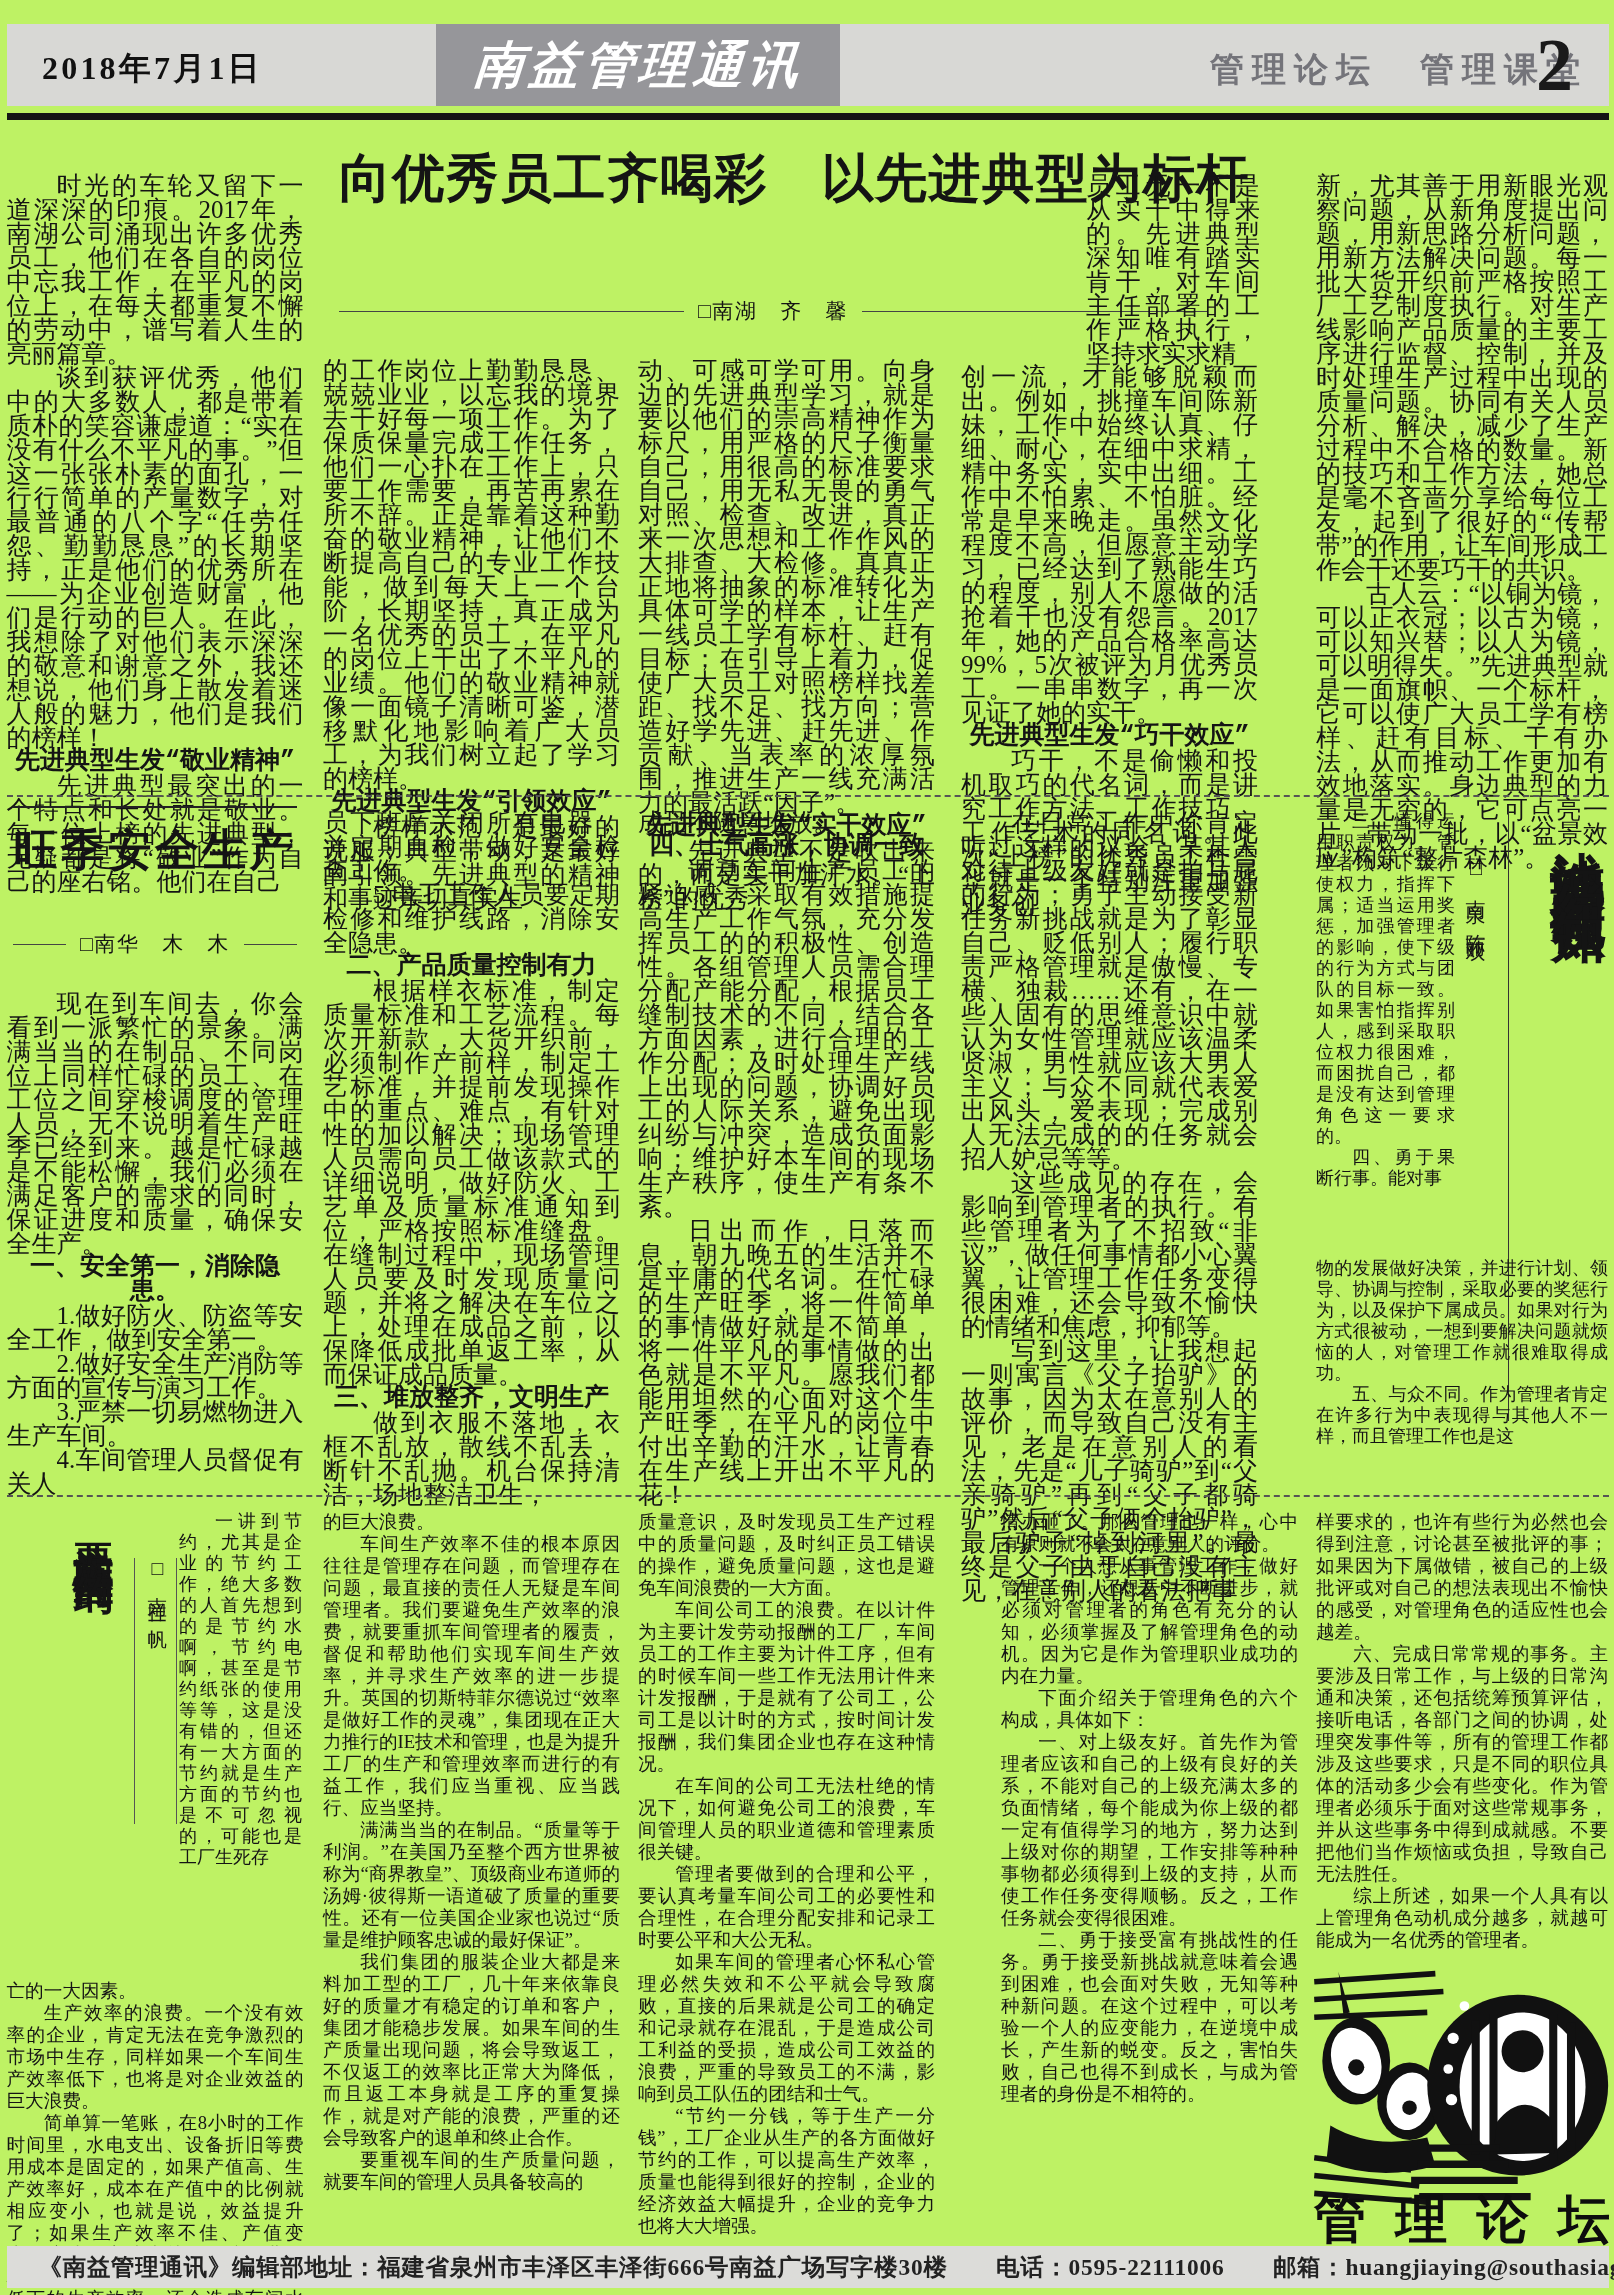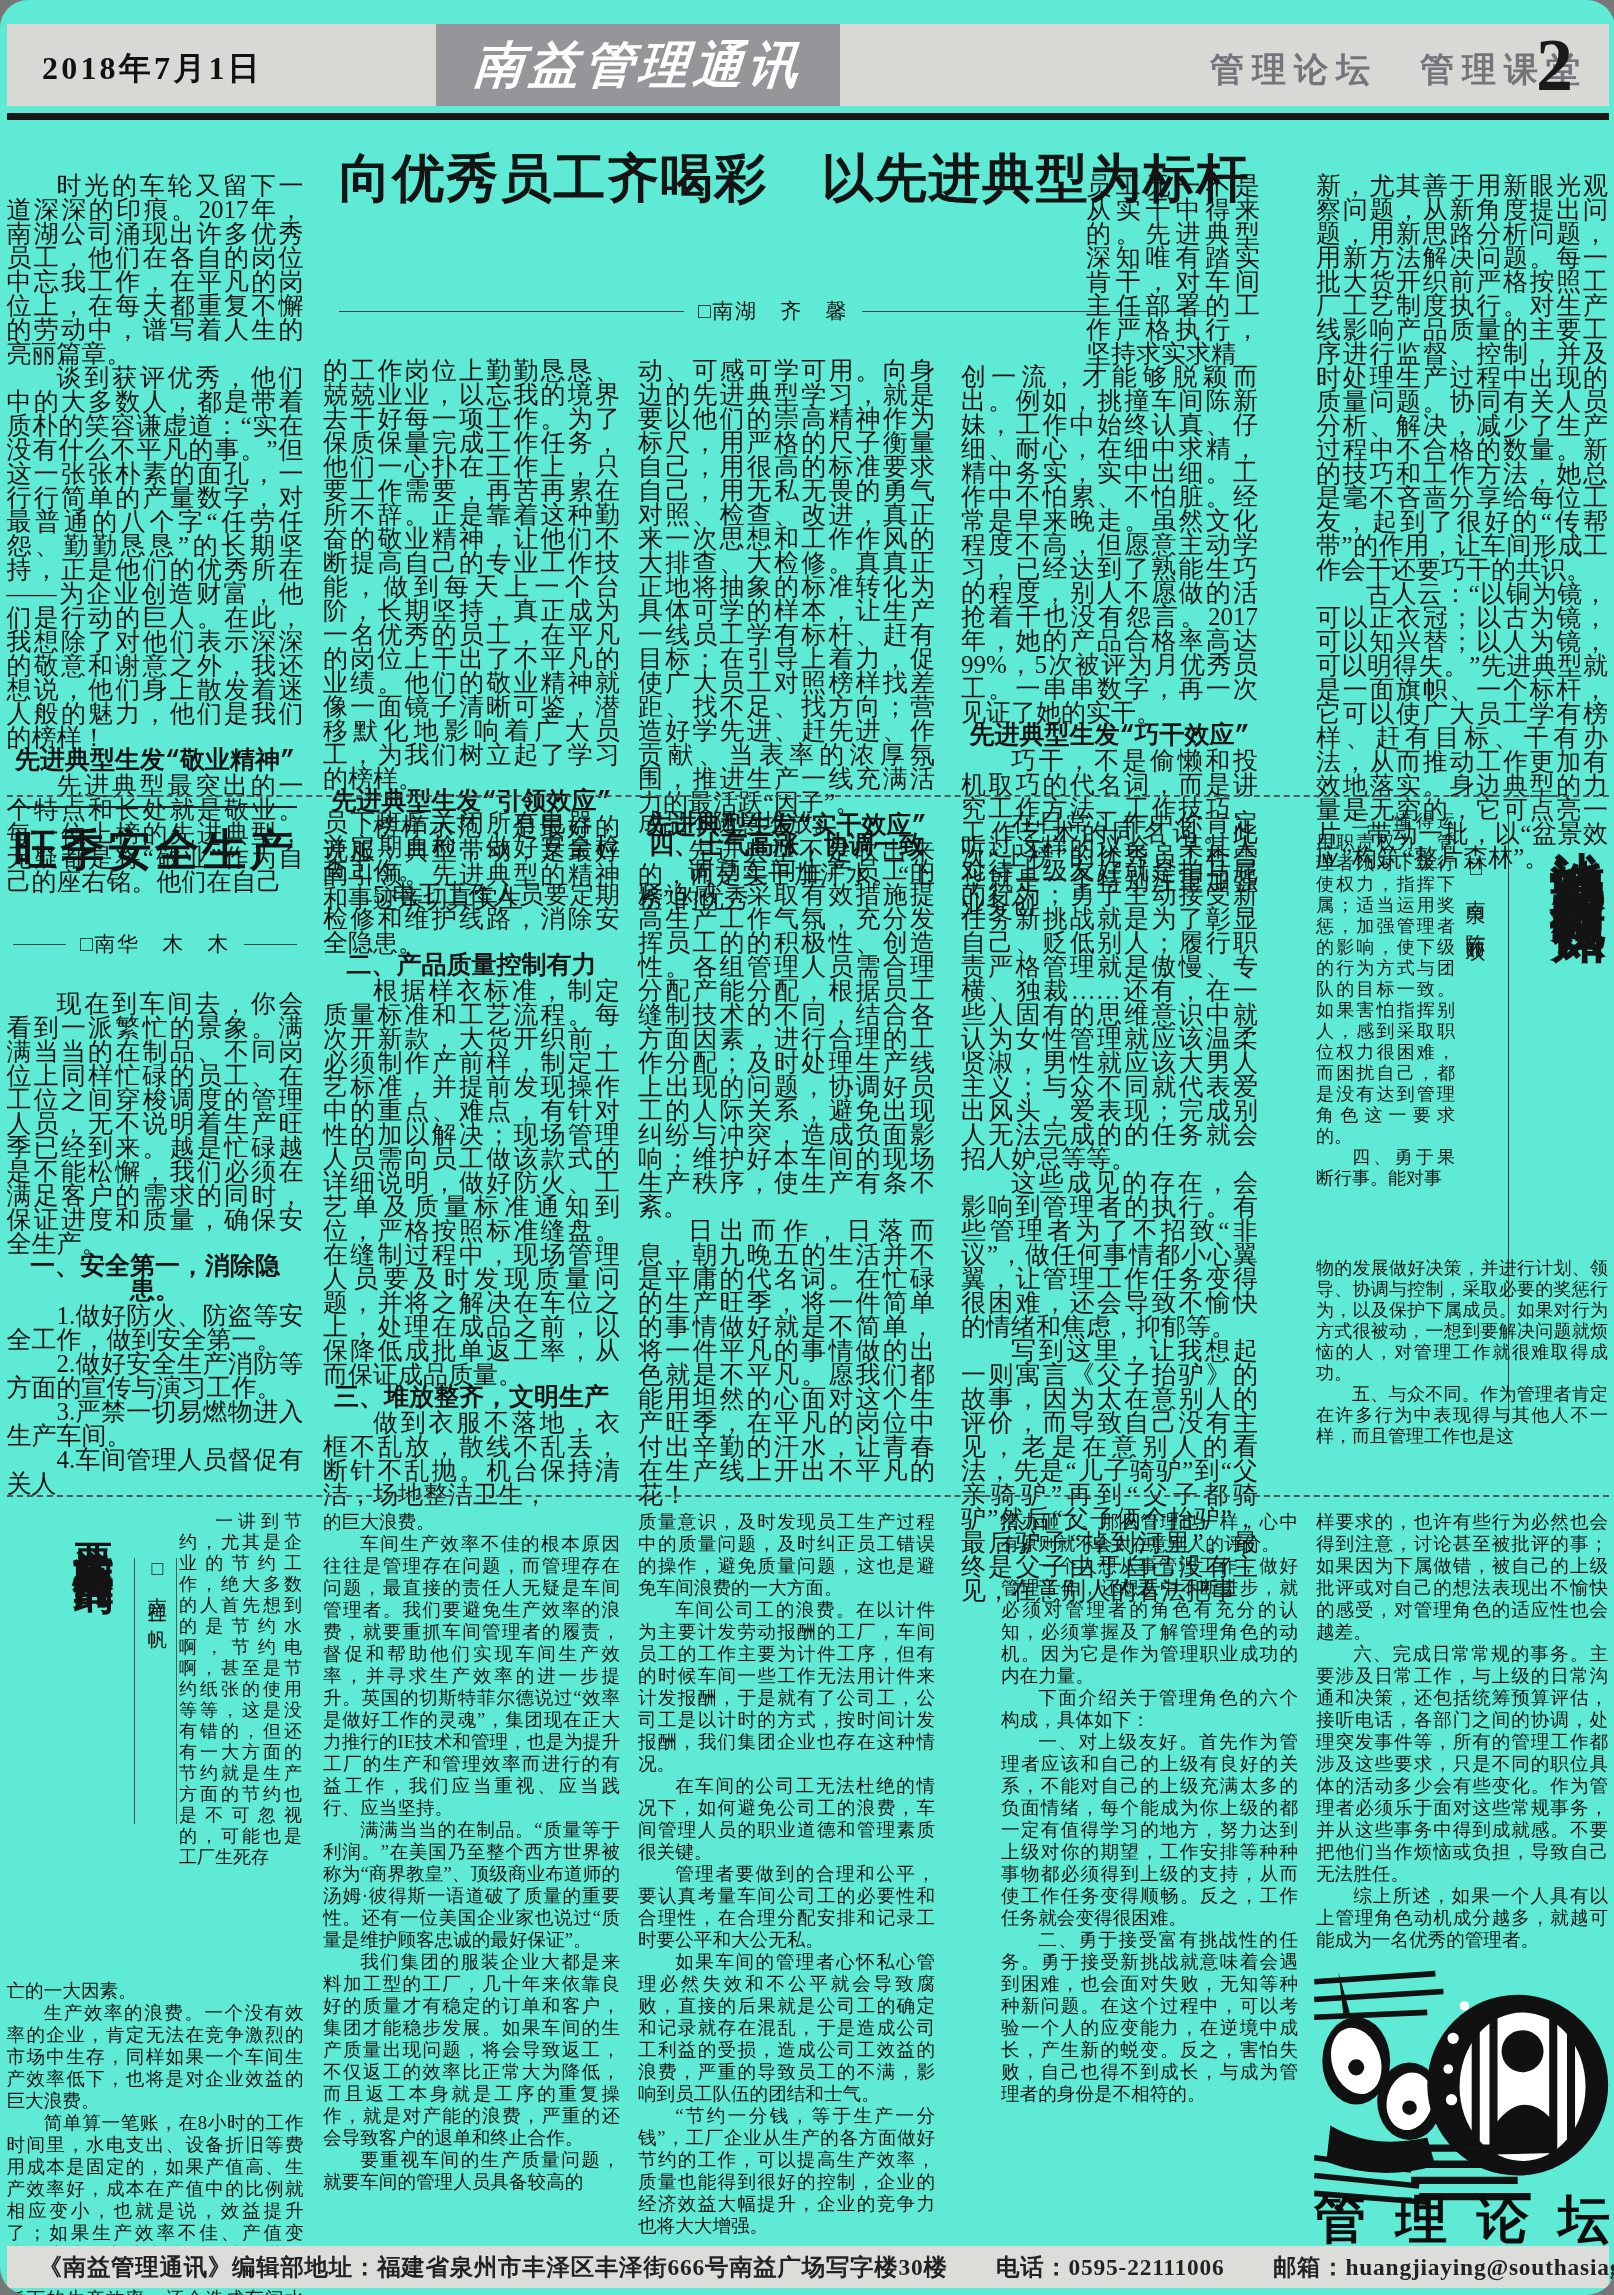--- a/index.html
+++ b/index.html
@@ -1,17 +1,17 @@
 <!DOCTYPE html>
 <html style="font-size:13px"><head>
 <meta charset="utf-8">
 <style>
   html,body{margin:0;padding:0;background:#777;}
-  #page{position:relative;width:1615px;height:2295px;background:#5eead4;margin:0 auto;
-        font-family:"Liberation Serif","DejaVu Serif",serif;color:#141414;overflow:hidden;border-radius:28px;}
+  #page{position:relative;width:1615px;height:2295px;background:#bef264;margin:0 auto;
+        font-family:"Liberation Serif","DejaVu Serif",serif;color:#141414;overflow:hidden;}
   
   .hdr-bar{position:absolute;left:6.5px;top:24px;width:1602px;height:82px;background:#d8d8d5;}
   .hdr-date{position:absolute;left:42px;top:47px;font-size:32px;font-weight:bold;letter-spacing:3.2px;color:#111;}
   .masthead-box{position:absolute;left:436px;top:24px;width:404px;height:82px;background:#96969a;
                 display:flex;align-items:center;justify-content:center;}
   .masthead{font-size:50px;font-weight:bold;color:#fff;font-style:italic;letter-spacing:4.8px;
             font-family:"DejaVu Serif","Liberation Serif",serif;transform:skewX(-4deg);}
   .hdr-sec{position:absolute;left:1210px;top:47px;font-size:34px;font-weight:bold;color:#74747a;letter-spacing:8px;}
   .hdr-page{position:absolute;left:1536px;top:22.6px;font-size:74px;font-weight:bold;color:#1a1a1a;}
   .hdr-rule{position:absolute;left:6.5px;top:113px;width:1602px;height:7.3px;background:#151515;}

